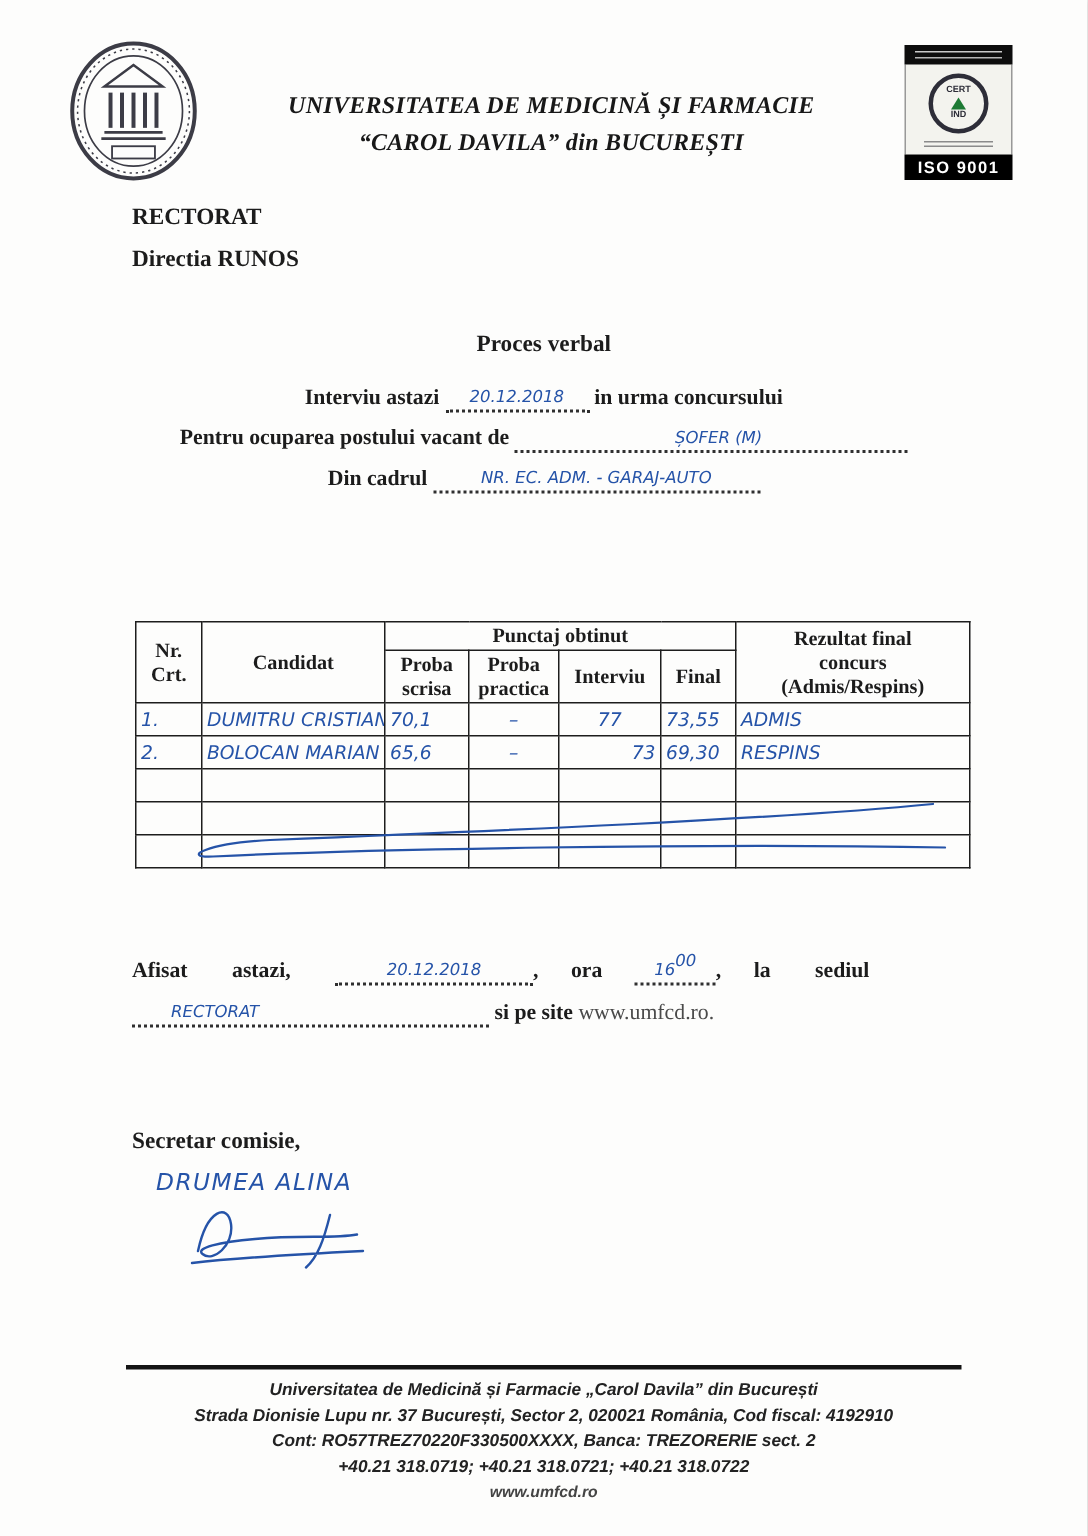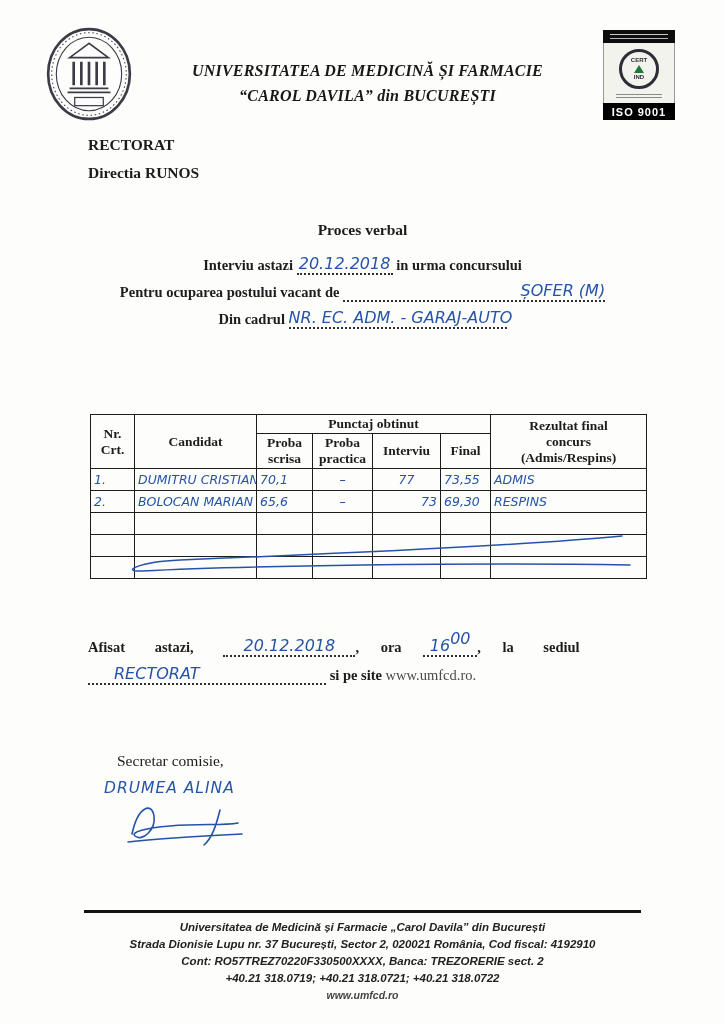--- a/index.html
+++ b/index.html
@@ -30,44 +30,44 @@
     letter-spacing:1px;display:flex;align-items:center;justify-content:center;}
   
   .office{position:absolute;left:88px;top:131px;font-weight:bold;font-size:15.5px;line-height:28px;}
   .doc-title{position:absolute;top:221px;left:0;right:0;text-align:center;font-weight:bold;font-size:15.5px;}
   .intro{position:absolute;top:252px;left:0;right:0;text-align:center;font-weight:bold;
     font-size:14.5px;line-height:27px;}
   
   .dotleader{display:inline-block;border-bottom:2px dotted #2f2f2f;position:relative;
     text-align:center;vertical-align:baseline;line-height:15px;}
   .hand{color:#2553a8;font-family:"DejaVu Sans",sans-serif;font-style:italic;font-weight:500;}
-  .dotleader .hand{position:relative;top:-1px;font-size:16px;white-space:nowrap;}
+  .dotleader .hand{position:relative;top:-1px;font-size:11px;white-space:nowrap;}
   .w-d1{width:96px;}
-  .w-d2{width:252px;text-align:right;padding-left:10px;}
+  .w-d2{width:252px;text-align:center;padding-left:10px;}
   .w-d3{width:218px;}
   .w-a1{width:132px;}
   .w-a2{width:54px;}
   .w-a3{width:212px;text-align:left;padding-left:26px;}
   
   .table-wrap{position:absolute;left:90px;top:414px;width:556px;}
   table{border-collapse:collapse;width:556px;table-layout:fixed;border-radius:23px;}
   th,td{border:1.5px solid #1d1d1d;padding:1px 3px;overflow:hidden;}
   th{font-weight:bold;font-size:13.5px;line-height:16px;font-family:"Liberation Serif",serif;}
   td{font-size:13px;height:19px;}
   td.hand{font-size:12.5px;white-space:nowrap;}
   .strike-svg{position:absolute;left:0;top:0;pointer-events:none;}
   
   .afisat{position:absolute;left:88px;top:633px;right:70px;font-weight:bold;
     font-size:14.5px;line-height:28px;}
   .afisat .gap-s{display:inline-block;width:18px;}
   .afisat .gap-m{display:inline-block;width:26px;}
   .url{font-weight:normal;color:#4a4a4a;}
   sup.hand{font-size:9px;}
   
-  .secretar{position:absolute;left:88px;top:752px;font-weight:normal;font-size:15.5px;margin-left:29px;}
+  .secretar{position:absolute;left:88px;top:752px;font-weight:bold;font-size:15.5px;}
   .hand-name{position:absolute;left:104px;top:779px;font-size:15.5px;letter-spacing:1px;}
   .sig{position:absolute;left:122px;top:798px;}
   
   .footer{position:absolute;left:84px;right:84px;top:910px;border-top:3px solid #141414;
     text-align:center;font-family:"Liberation Sans",sans-serif;font-style:italic;font-weight:bold;
     font-size:11.5px;line-height:17px;padding-top:6px;color:#222;}
   .footer .f-small{font-size:10.5px;font-weight:bold;color:#444;}
 </style>
 </head>
 <body>

